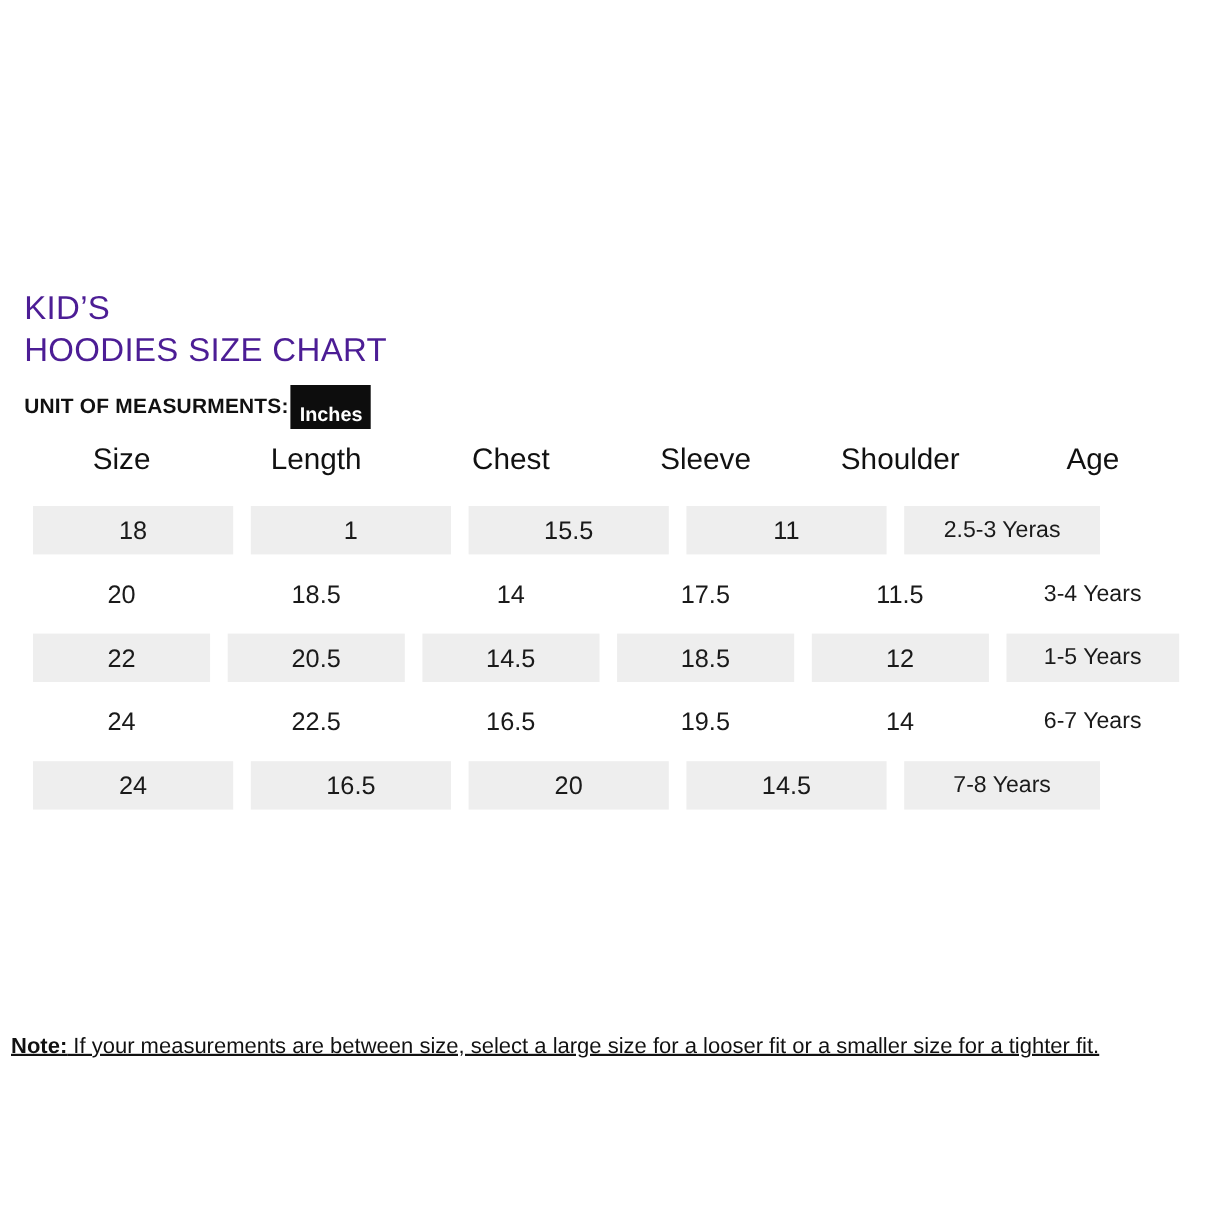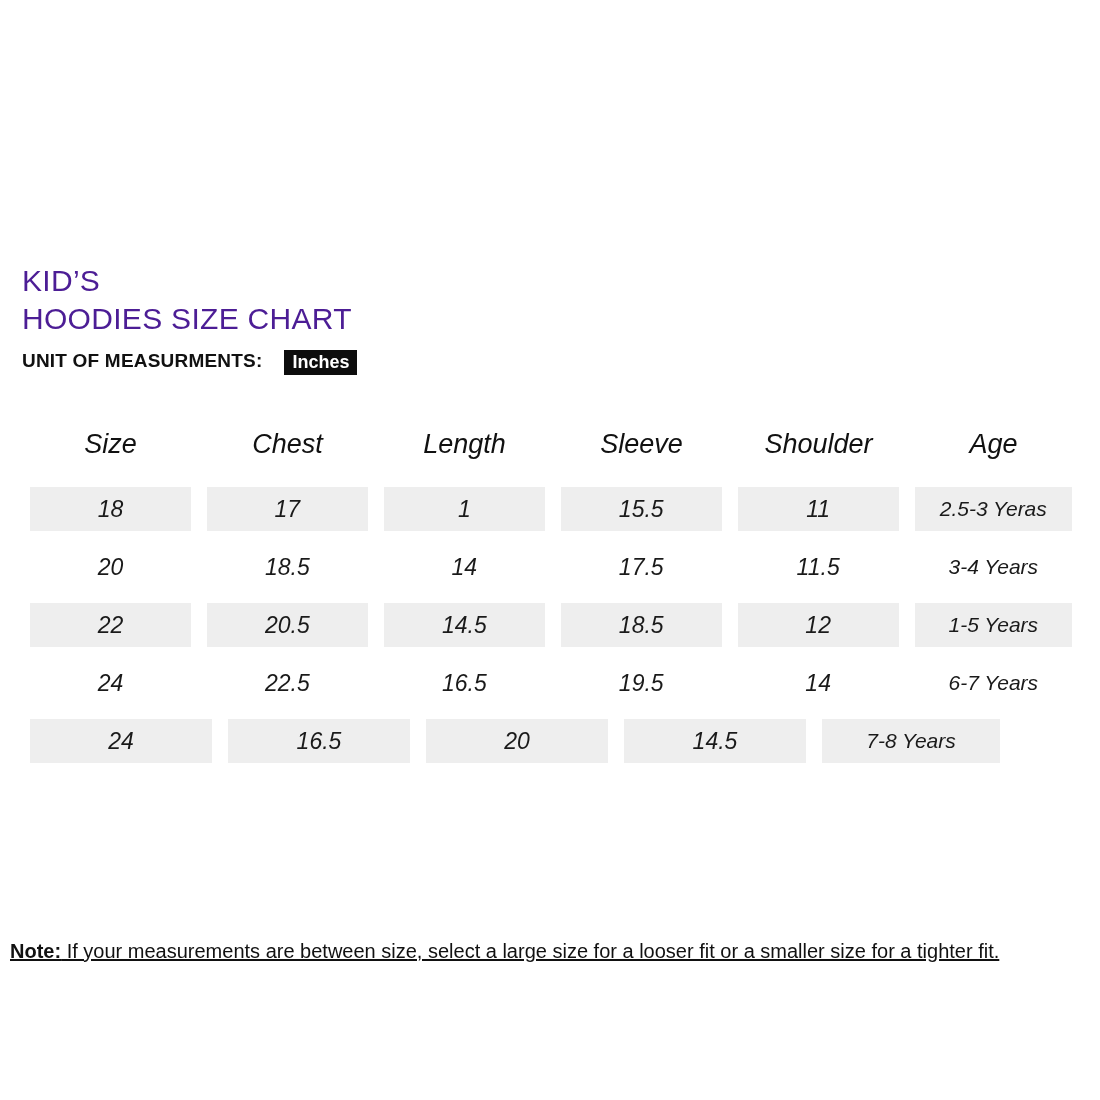--- a/index.html
+++ b/index.html
@@ -35,46 +35,46 @@
     line-height: 38px;
     color: #4c1d95;
     white-space: nowrap;
   }
 
   .unit-row {
     position: absolute;
     left: 22px;
     top: 350px;
     display: flex;
-    gap: 22px;
+    align-items: center;
+    gap: 2px;
   }
   .unit-label {
     font-size: 19px;
     font-weight: 700;
     letter-spacing: 0.2px;
     color: #111111;
     white-space: nowrap;
   }
   .unit-value {
     background: #0d0d0d;
     color: #ffffff;
     font-size: 18px;
     font-weight: 700;
-    padding: 3px 8px 4px 8px;
+    padding: 18px 8px 4px 8px;
     line-height: 1;
     white-space: nowrap;
   }
 
   
   .table {
     position: absolute;
     left: 22px;
-    top: 416px;
+    top: 389px;
     width: 1058px;
-    font-style: italic;
   }
   .row {
     display: flex;
     width: 100%;
   }
   .cell {
     box-sizing: border-box;
     display: flex;
     align-items: center;
     justify-content: center;
@@ -135,30 +135,29 @@
   </div>
 
   <div class="unit-row">
     <span class="unit-label">UNIT OF MEASURMENTS:</span>
     <span class="unit-value">Inches</span>
   </div>
 
   <div class="table">
     <div class="row header-row">
       <div class="cell c0">Size</div>
+      <div class="cell c1">Length</div>
       <div class="cell c2">Chest</div>
-      <div class="cell c1">Length</div>
       <div class="cell c3">Sleeve</div>
       <div class="cell c4">Shoulder</div>
       <div class="cell c5">Age</div>
     </div>
 
     <div class="row data-row shaded">
       <div class="cell c0">18</div>
-      <div class="cell c1">17</div>
       <div class="cell c2">1</div>
       <div class="cell c3">15.5</div>
       <div class="cell c4">11</div>
       <div class="cell c5 age">2.5-3 Yeras</div>
     </div>
 
     <div class="row data-row">
       <div class="cell c0">20</div>
       <div class="cell c1">18.5</div>
       <div class="cell c2">14</div>

